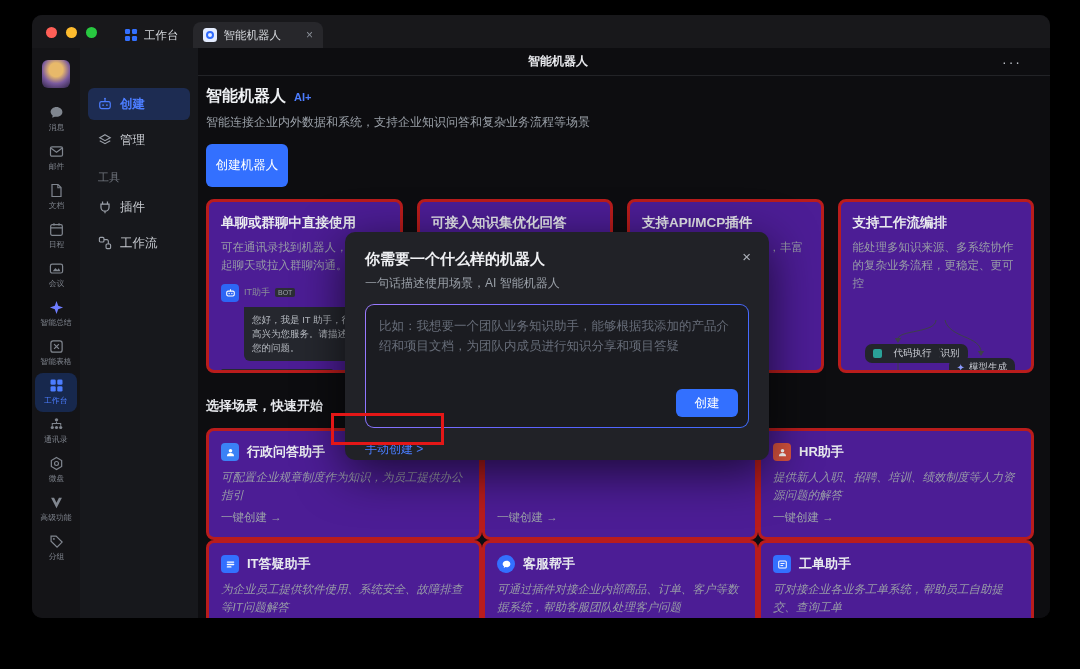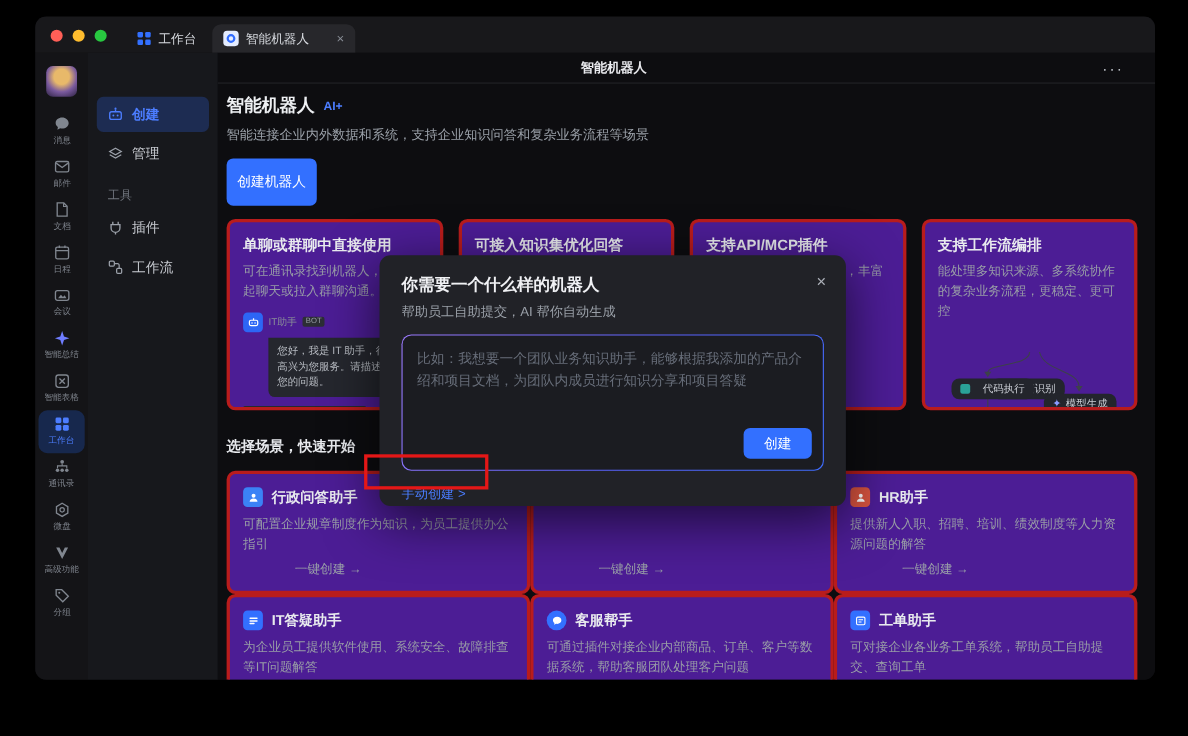--- a/index.html
+++ b/index.html
@@ -86,22 +86,22 @@
   .ic-code { border-radius:2px; background:#2aa198; }
   .glyph-model { color:#8b9bff; font-size:10px; }
 
   
   .sc-head { margin-top:24px; font-size:13px; font-weight:bold; color:#e8eaee; }
   .sc-grid { display:grid; grid-template-columns:repeat(3,1fr); gap:0; margin-top:13px; }
   .sc-card { height:112px; display:flex; flex-direction:column; }
   .sc-titlerow { display:flex; align-items:center; gap:8px; }
   .sc-ic { width:18px; height:18px; border-radius:4px; display:flex; align-items:center; justify-content:center; flex:0 0 auto; }
   .sc-title { font-size:13px; font-weight:bold; color:#e8eaee; }
-  .sc-desc { font-size:11.5px; color:#989da6; line-height:1.55; margin-top:8px; }
-  .sc-action { margin-top:auto; font-size:11.5px; color:#9aa0a8; cursor:pointer;margin-left:47px; }
+  .sc-desc { font-size:11.5px; color:#989da6; line-height:1.55; margin-top:8px;font-style:italic; }
+  .sc-action { margin-top:auto; font-size:11.5px; color:#9aa0a8; cursor:pointer; }
 
   
   .modal { position:absolute; left:345px; top:232px; width:424px; height:228px; background:#212227;
     border-radius:10px; box-shadow:0 12px 48px rgba(0,0,0,.65); padding:18px 20px; z-index:40; }
   .modal-close { position:absolute; right:18px; top:16px; color:#aeb2ba; font-size:15px; cursor:pointer; }
   .modal-title { font-size:15px; font-weight:bold; color:#f0f1f4; }
   .modal-sub { font-size:12px; color:#9aa0a8; margin-top:6px; }
   .ta-wrap { margin-top:12px; padding:1px; border-radius:9px;
     background:linear-gradient(120deg,#9d7bff,#5a62ff 55%,#3f6dff); position:relative; }
   .ta-inner { background:#1b1c21; border-radius:8px; height:122px; position:relative; }
@@ -439,21 +439,21 @@
 
           </div>
         </div>
       </div>
     </div>
   </div>
 
   <div class="modal">
     <span class="modal-close">×</span>
     <div class="modal-title">你需要一个什么样的机器人</div>
-    <div class="modal-sub">帮助员工自助提交，AI 帮你自动生成</div>
+    <div class="modal-sub">一句话描述使用场景，AI 智能机器人</div>
     <div class="ta-wrap">
       <div class="ta-inner">
         <textarea placeholder="比如：我想要一个团队业务知识助手，能够根据我添加的产品介绍和项目文档，为团队内成员进行知识分享和项目答疑" style=""></textarea>
         <button class="btn modal-create">创建</button>
       </div>
     </div>
     <span class="manual-link">手动创建 &gt;</span>
   </div>
 
   <div class="annot"></div>

